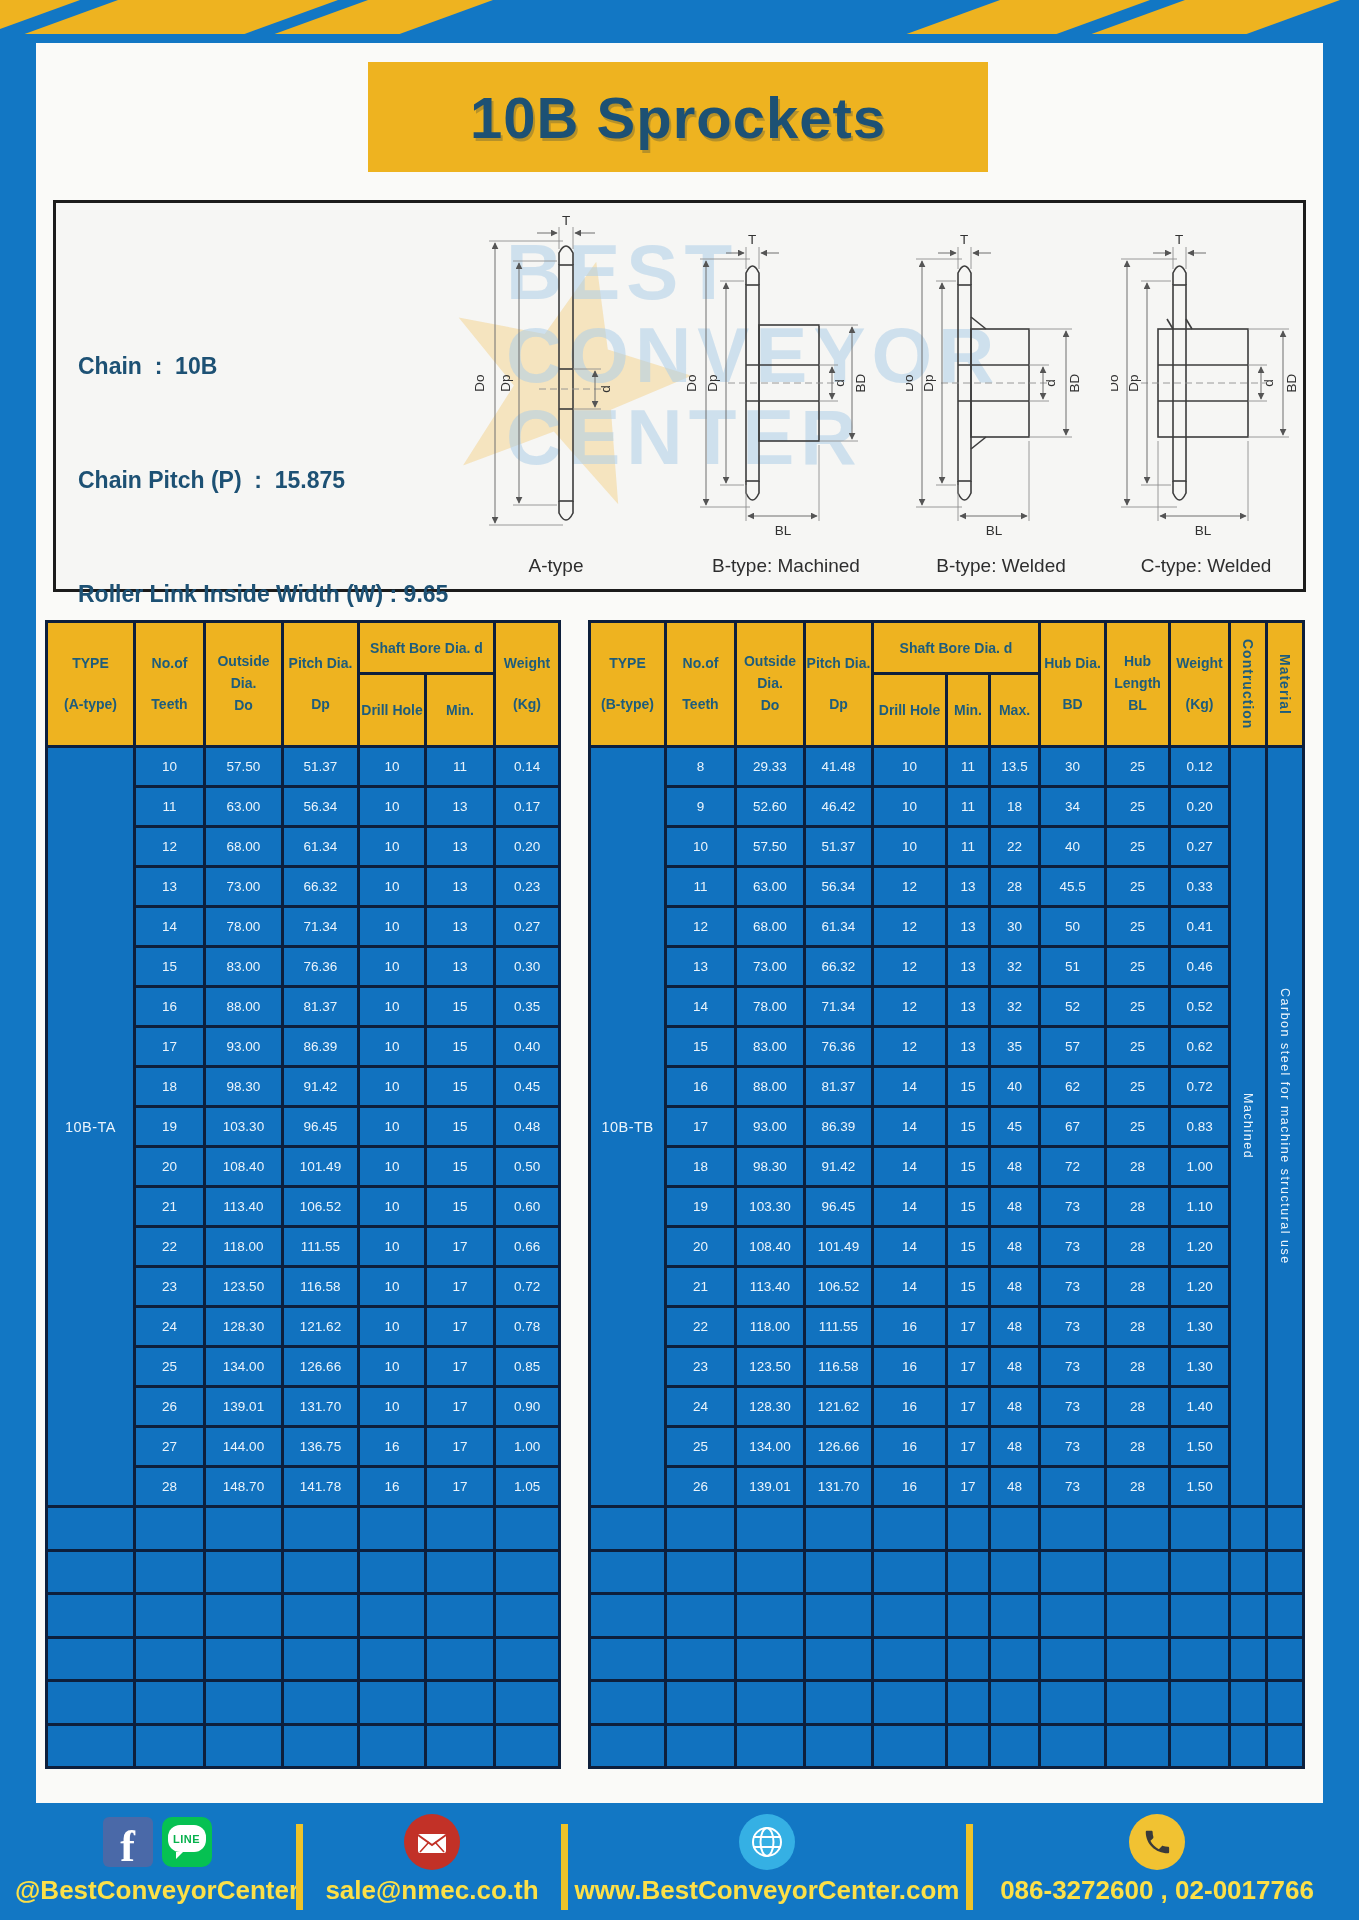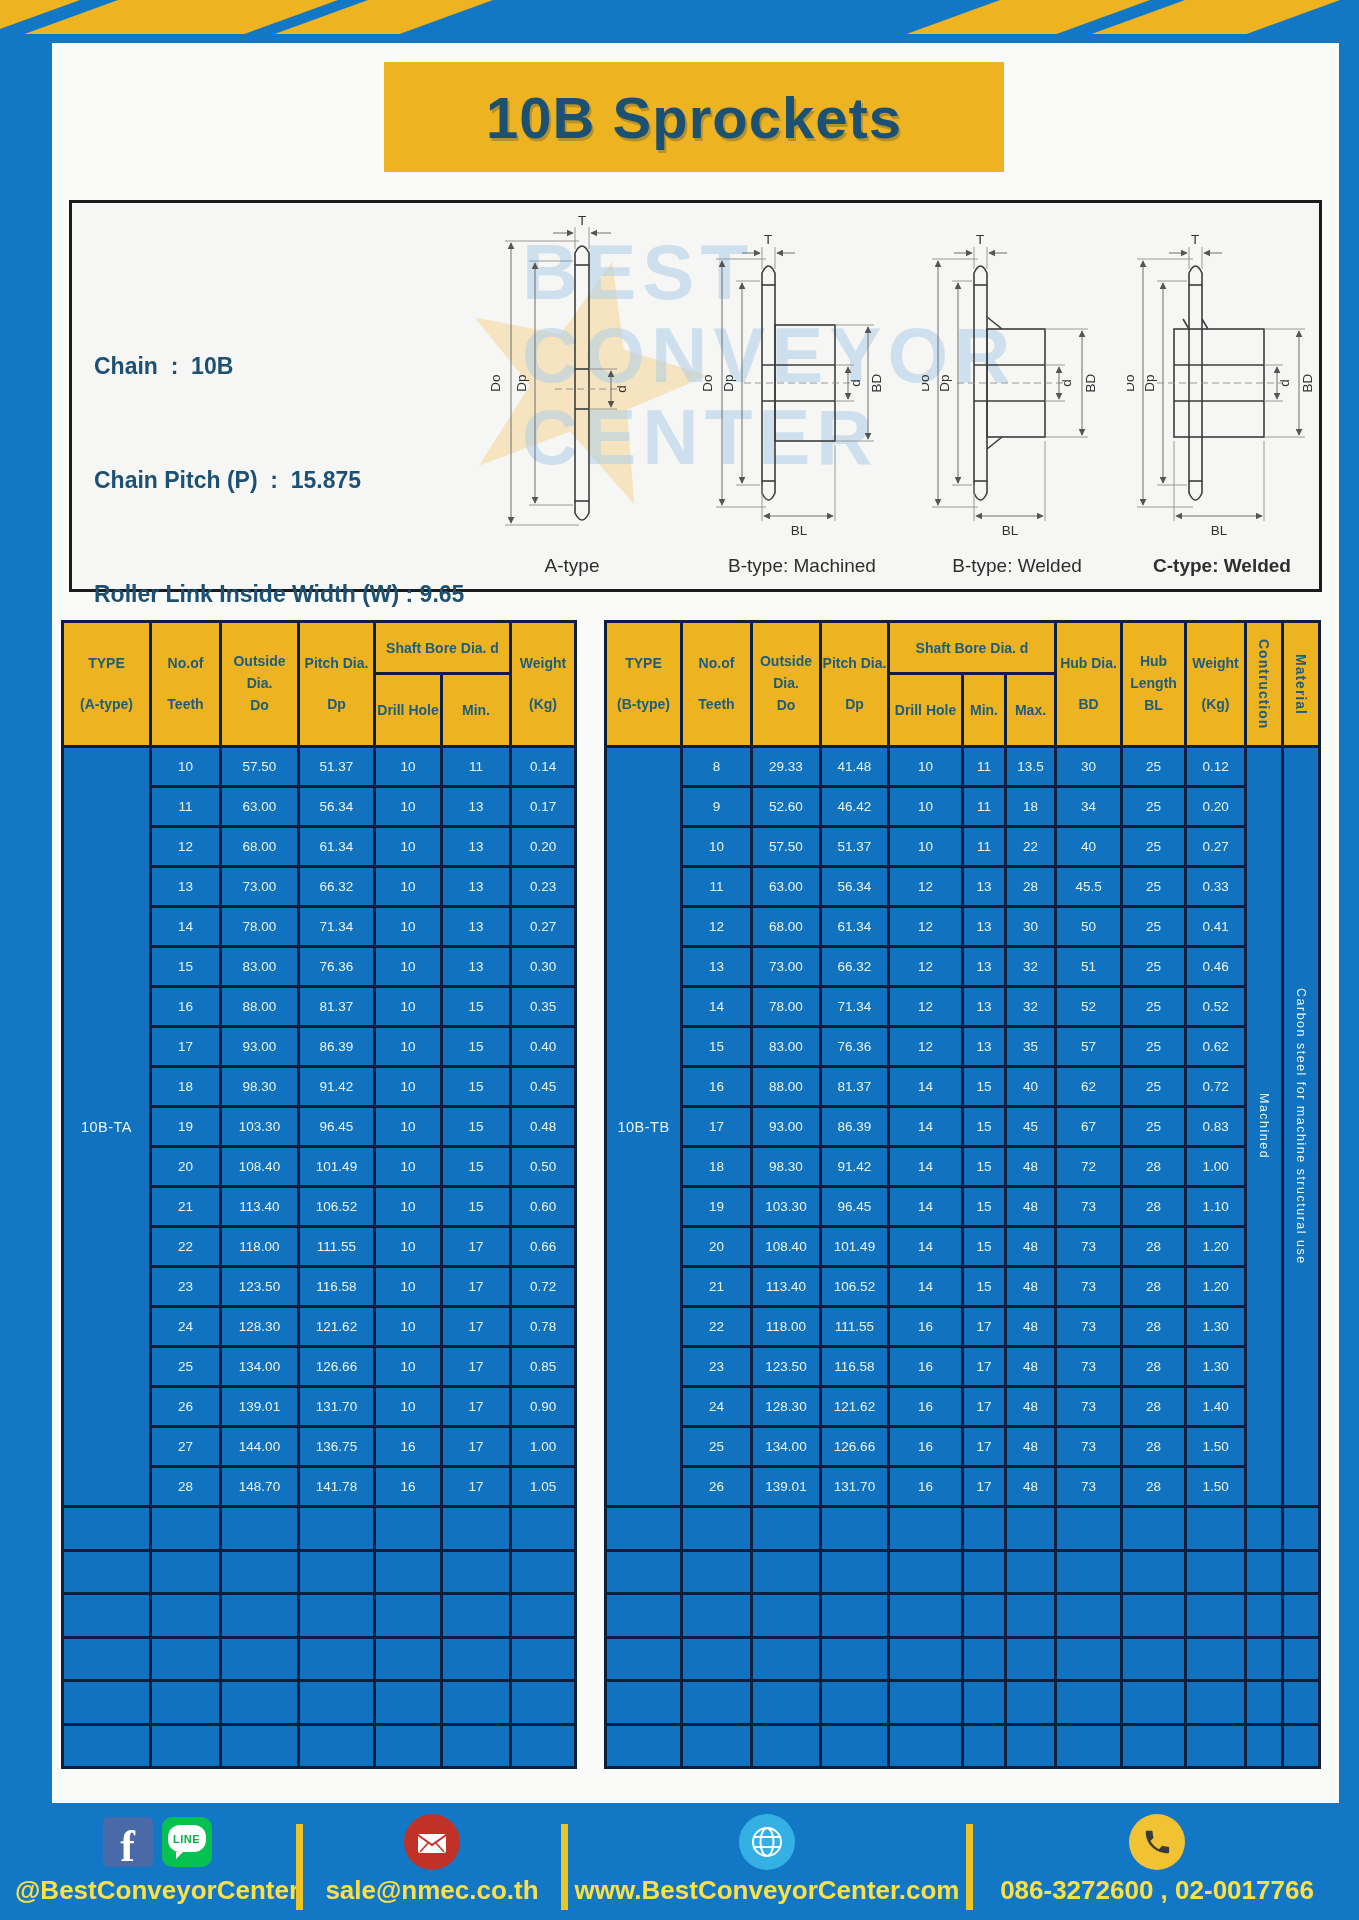--- a/index.html
+++ b/index.html
@@ -12,21 +12,21 @@
   }
   html,body{margin:0;padding:0;}
   body{font-family:"Liberation Sans",sans-serif;}
   #page{position:relative;width:1359px;height:1920px;background:var(--blue);overflow:hidden;}
 
   
   .top-band{position:absolute;top:0;left:0;width:1359px;height:34px;overflow:hidden;}
   .stripe{position:absolute;top:0;height:34px;background:var(--yellow);transform:skewX(-70deg);transform-origin:0 0;}
 
   
-  .sheet{position:absolute;left:52px;top:43px;width:1287px;height:1760px;background:#fafaf8;}
+  .sheet{position:absolute;left:36px;top:43px;width:1287px;height:1760px;background:#fafaf8;}
 
   .title-banner{position:absolute;left:332px;top:19px;width:620px;height:110px;background:var(--yellow);
     display:flex;align-items:center;justify-content:center;}
   .title-banner span{font-size:58px;font-weight:800;color:var(--title-navy);letter-spacing:1px;
     text-shadow:2px 3px 0 rgba(16,42,67,.25);}
 
   
   .diagram-panel{position:absolute;left:17px;top:157px;width:1247px;height:386px;background:#f6f6f4;border:3px solid #1c1c1c;}
   .specs{position:absolute;left:22px;top:68px;width:420px;font-size:23px;font-weight:bold;color:var(--title-navy);
     line-height:38px;white-space:pre-wrap;}
@@ -264,21 +264,21 @@
         <text transform="rotate(-90 185 170)" x="185" y="170" text-anchor="middle">BD</text>
         <line class="ext" x1="47" y1="228" x2="47" y2="308"></line>
           <line class="ext" x1="137" y1="228" x2="137" y2="308"></line>
         <line class="dim" x1="49" y1="303" x2="135" y2="303" marker-start="url(#arD)" marker-end="url(#arD)"></line>
         <text x="92" y="322" text-anchor="middle">BL</text>
       </svg>
 
       <div class="diag-label" style="left:415px;width:170px;">A-type</div>
       <div class="diag-label" style="left:630px;width:200px;">B-type: Machined</div>
       <div class="diag-label" style="left:850px;width:190px;">B-type: Welded</div>
-      <div class="diag-label" style="left:1055px;width:190px;font-weight:bold;">C-type: Welded</div>
+      <div class="diag-label" style="left:1055px;width:190px;">C-type: Welded</div>
     </div>
 
     <table id="tableA">
       <colgroup>
         <col style="width:88px">
           <col style="width:70px">
           <col style="width:78px">
           <col style="width:76px">
         <col style="width:67px">
           <col style="width:69px">

